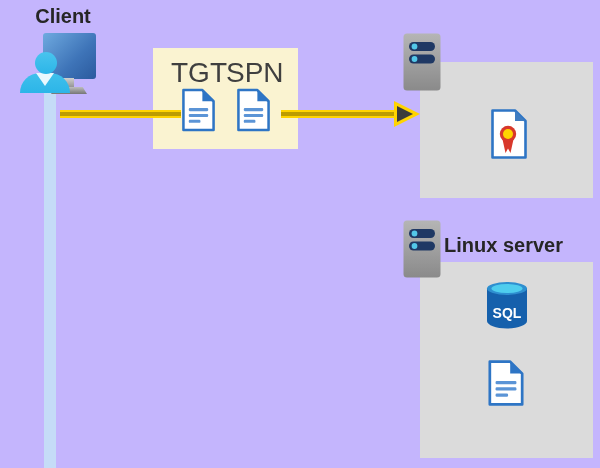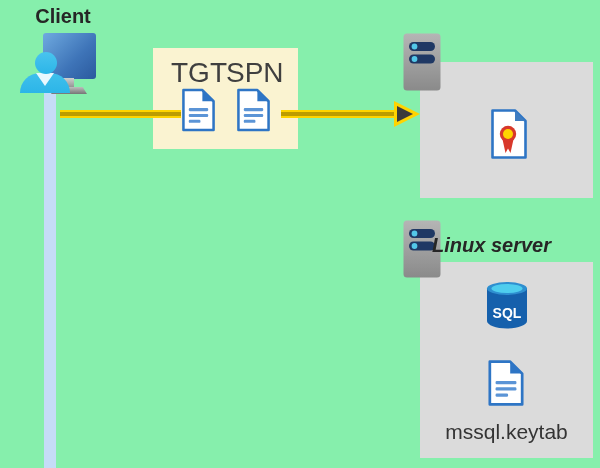--- a/index.html
+++ b/index.html
@@ -1,17 +1,17 @@
 <!DOCTYPE html>
 <html style="--arrow_yellow: #FFD400; --arrow_gold: #BC9C00; --arrowhead_dark: #3B3B3B; --ticket_box_bg: #FAF3D1; --ticket_text: #3F3F3F; --panel_gray: #DBDBDB; --timeline_blue: #C5DCF7; --doc_blue: #2E75C5; --doc_line_blue: #5B94D6; --cert_fold_blue: #3E7CC1; --ribbon_red: #D8382B; --ribbon_yellow: #FFD400; --person_cyan: #2CB5E8; --sql_body: #1560AC; --sql_rim: #2E8FD0; --sql_top: #4ECDEE; --server_bar_navy: #1F3864; --server_dot_cyan: #53C7E8; --heading_text: #262626; --keytab_text: #343434;"><head>
 <meta charset="utf-8">
 <style>
   html,body{margin:0;padding:0;background:#fff;}
   #canvas{
-    position:relative;width:600px;height:468px;background:#86efac;overflow:hidden;
+    position:relative;width:600px;height:468px;background:#c4b5fd;overflow:hidden;
     font-family:"Liberation Sans",sans-serif;
   }
   .abs{position:absolute;}
   .heading{font-weight:700;font-size:20px;color:var(--heading_text);line-height:23px;}
   
   .v-line{left:44px;top:86px;width:12px;height:382px;background:var(--timeline_blue);}
   .client-label{left:18px;top:5px;width:90px;text-align:center;}
   .monitor{left:43px;top:33px;width:53px;height:46px;border-radius:3px;
     background:linear-gradient(135deg,#6FAAE0 0%,#3E74B8 60%,#2B5A9E 100%);}
   .stand-neck{left:63px;top:78px;width:11px;height:10px;
@@ -43,21 +43,21 @@
   .arrow-head-inner{left:397px;top:106px;width:0;height:0;
     border-top:8px solid transparent;border-bottom:8px solid transparent;
     border-left:16px solid var(--arrowhead_dark);}
   
   .panel{width:173px;background:var(--panel_gray);}
   .dc-panel{left:420px;top:62px;height:136px;}
   .linux-panel{left:420px;top:262px;height:196px;}
   .dc-server{left:403px;top:33px;}
   .linux-server-icon{left:403px;top:220px;}
   .dc-heading{left:455px;top:9px;width:125px;}
-  .linux-heading{left:432px;top:234px;width:140px;white-space:nowrap;font-style:italic;}
+  .linux-heading{left:444px;top:234px;width:140px;white-space:nowrap;}
   .cert{left:490px;top:108px;}
   .sql{left:486px;top:281px;}
   .doc-keytab{left:487px;top:359px;}
   .keytab-label{left:430px;top:420px;width:153px;text-align:center;
     font-size:21px;color:var(--keytab_text);}
 </style>
 </head>
 <body>
 
 <svg width="0" height="0" style="position:absolute" aria-hidden="true">
@@ -140,15 +140,14 @@
     <text x="21" y="37" text-anchor="middle" style="font-family:'Liberation Sans',sans-serif;font-size:14px;font-weight:700;fill:#fff">SQL</text>
   </svg>
 
   <svg class="abs doc-keytab" width="38" height="48" viewBox="0 0 36 46">
     <path d="M2.5 2.5 H22 L33.5 14 V43.5 H2.5 Z" style="fill:#fff;stroke:var(--doc_blue);stroke-width:2.6;stroke-linejoin:round"></path>
     <path d="M22 2.5 V14 H33.5 Z" style="fill:var(--doc_blue)"></path>
     <rect x="8" y="21" width="20" height="3.2" rx="1.2" style="fill:var(--doc_line_blue)"></rect>
     <rect x="8" y="27" width="20" height="3.2" rx="1.2" style="fill:var(--doc_line_blue)"></rect>
     <rect x="8" y="33" width="12" height="3.2" rx="1.2" style="fill:var(--doc_line_blue)"></rect>
   </svg>
-  <div class="abs keytab-label">mssql.keytab</div>
 
 </div>
 
 </body></html>

